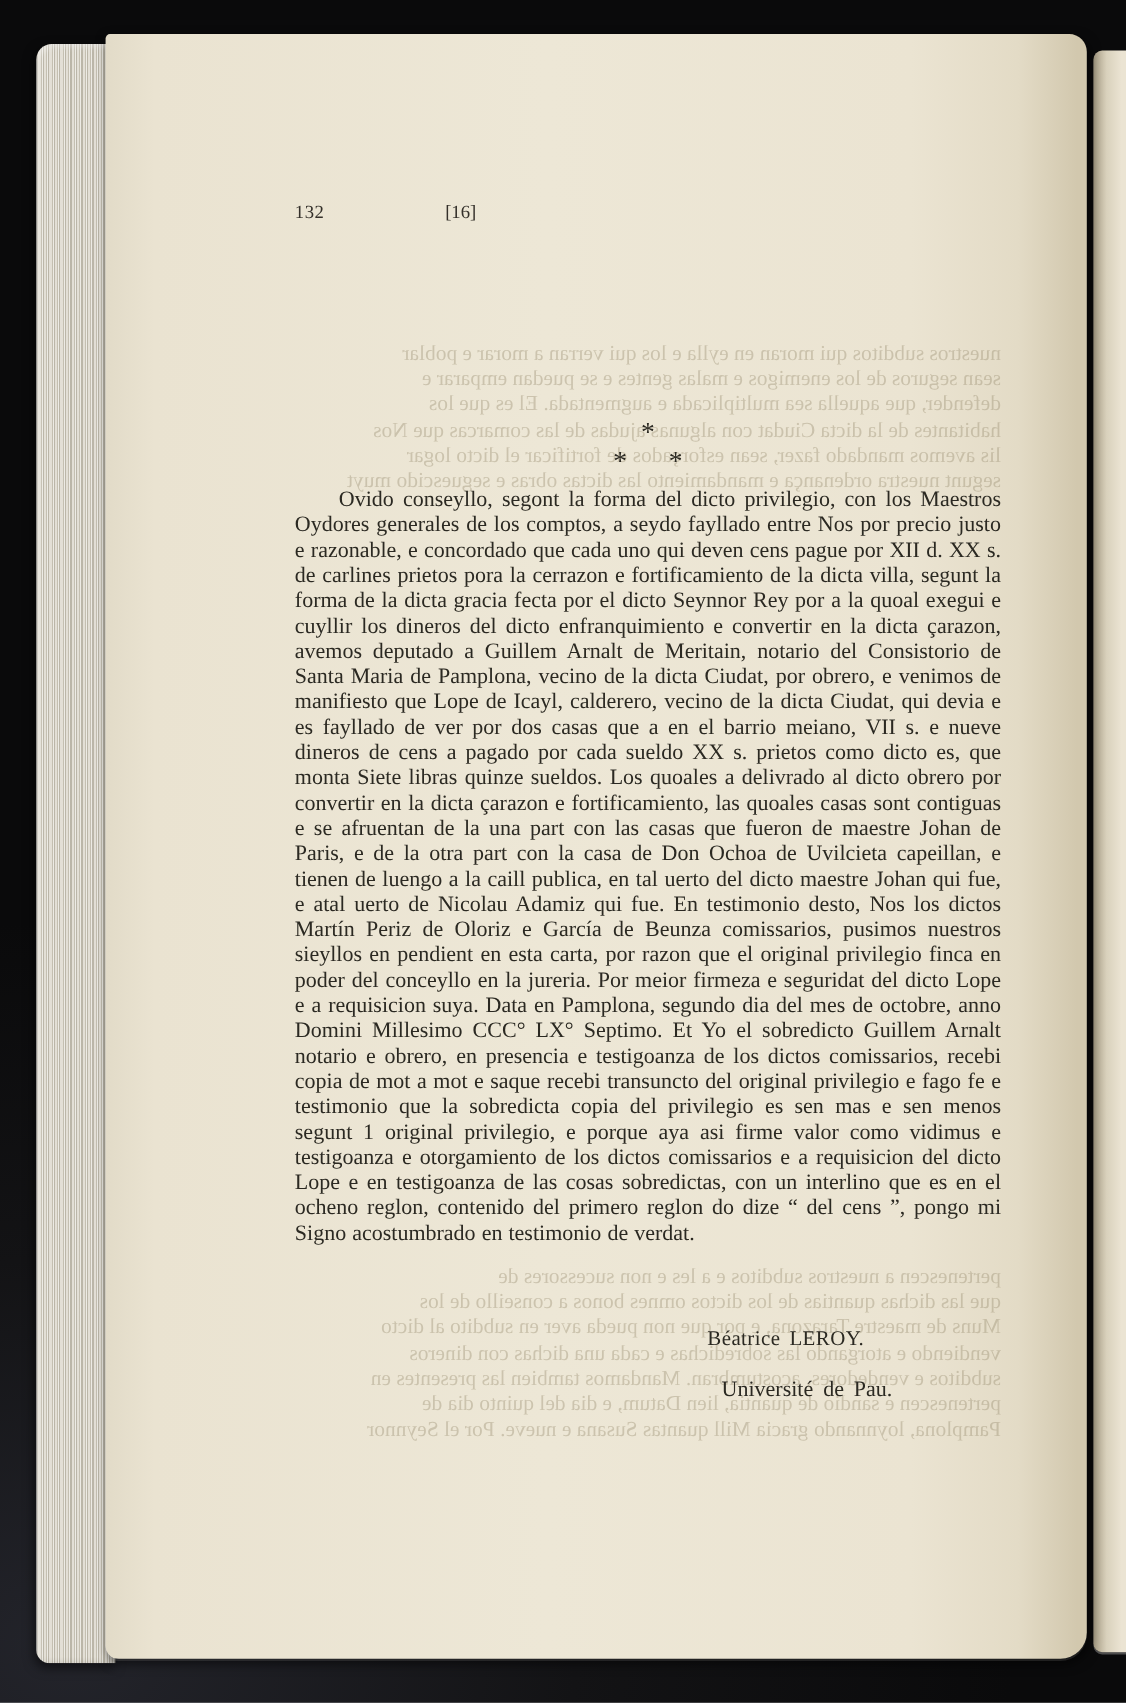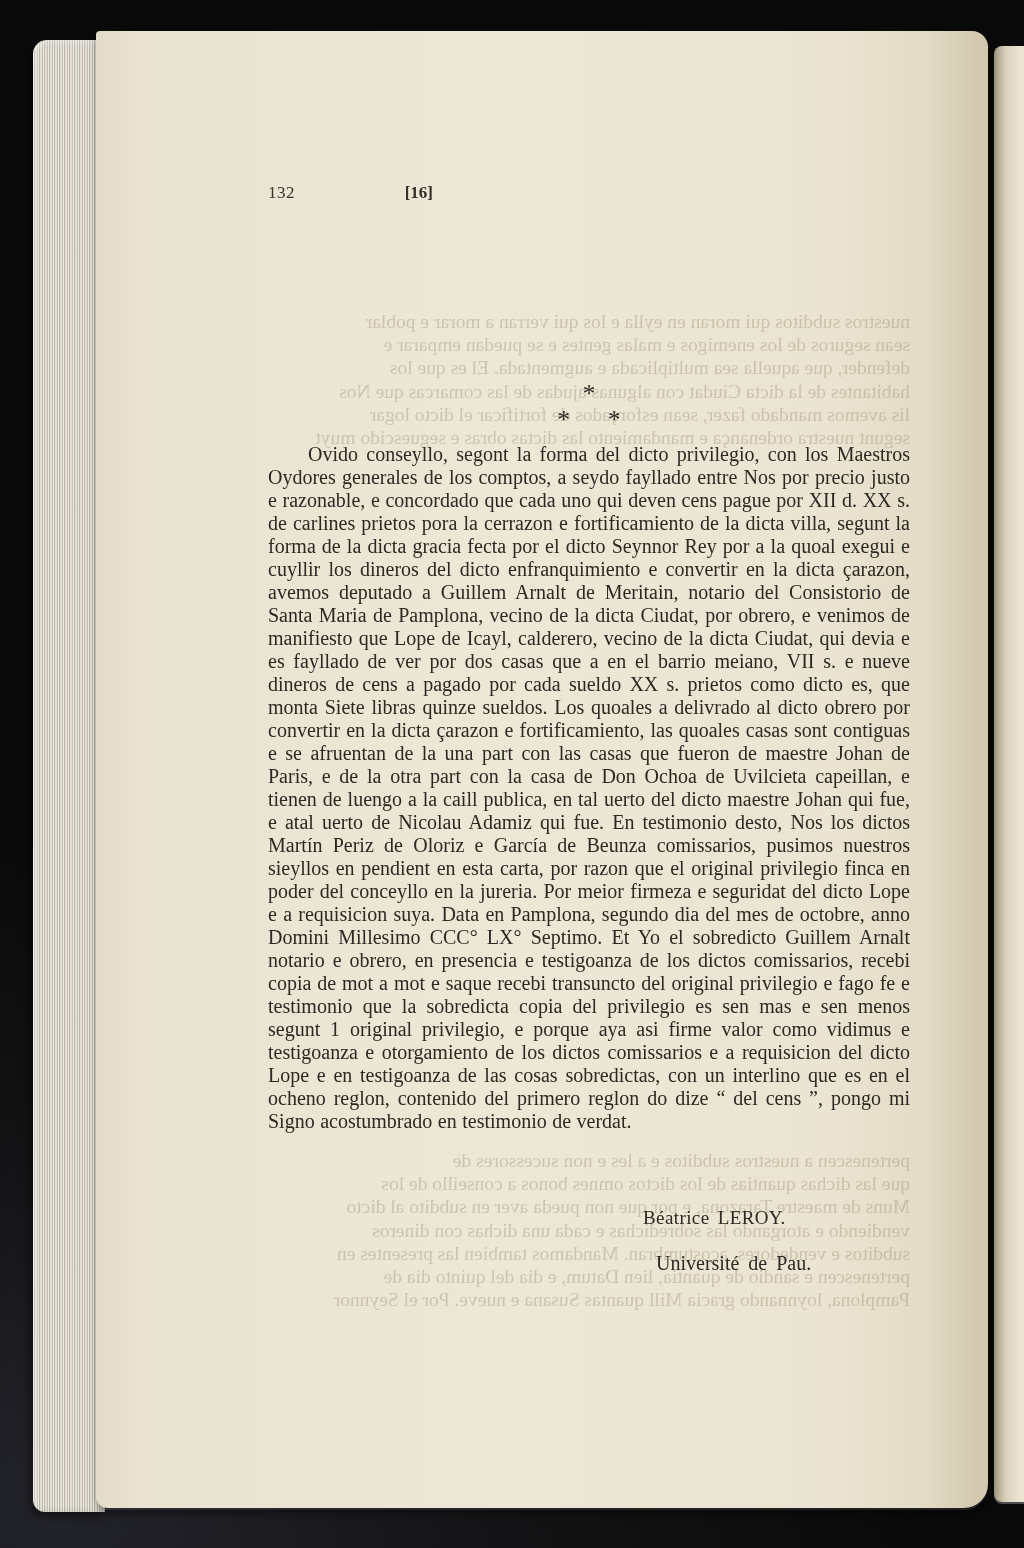--- a/index.html
+++ b/index.html
@@ -45,21 +45,21 @@
 
   
   .hdr {
     position: absolute; top: 152px; left: 172px; width: 642px;
     display: flex; align-items: flex-start;
     font-size: 17px; color: #34302a;
   }
   .hdr-num  { width: 95px; letter-spacing: .5px; }
   .hdr-title{ flex: 1; text-align: center; letter-spacing: .5px; white-space: nowrap; }
   .hdr-title .sup { font-size: 11px; position: relative; top: -5px; }
-  .hdr-ref  { width: 70px; text-align: right; font-weight: bold; }
+  .hdr-ref  { width: 70px; text-align: right; }
 
   
   .para {
     position: absolute; left: 172px; width: 642px;
     text-align: justify; color: #2b2922; font-size: 20px;
   }
   .para1 { top: 204px; line-height: 24.5px; }
   .para2 { top: 392px; line-height: 23px; text-indent: 40px; word-spacing: .5px; margin-top: 20px; }
 
   

